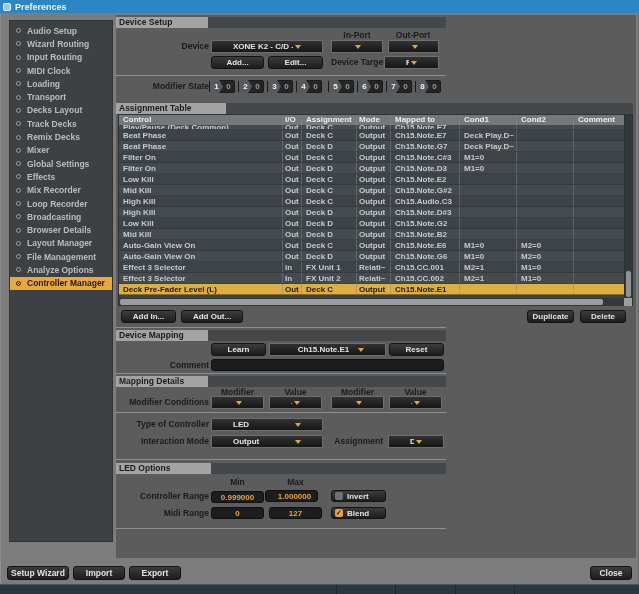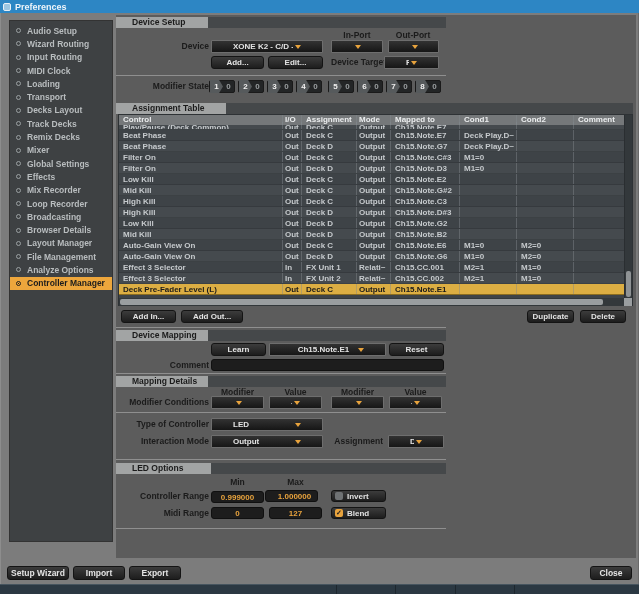--- a/index.html
+++ b/index.html
@@ -25,21 +25,21 @@
     margin-right:6px; flex:none; }
   .sb-item.sel { background:#eda63c; color:#1d1d1d; }
   .sb-item.sel .bullet { border-color:#1d1d1d; background:radial-gradient(circle,#1d1d1d 30%,transparent 35%); }
 
   
   .content { position:absolute; left:115px; top:2px; width:520px; height:543px;
     background:#5c5c5c; }
 
   .sec-hdr { position:absolute; left:0; height:11px; background:#45484a; }
   .sec-label { display:block; float:left; height:11px; background:#a2a4a4; color:#1b1b1b;
-    font-size:8.5px; font-weight:bold; line-height:11px; padding-left:16px; }
+    font-size:8.5px; font-weight:bold; line-height:11px; padding-left:3px; }
 
   .flabel { position:absolute; color:#1b1b1b; font-size:8.5px; font-weight:bold;
     line-height:13px; white-space:nowrap; }
   .tright { text-align:right; }
   .tcenter { text-align:center; }
 
   .divider { position:absolute; left:0; width:330px; height:1px; background:#8f8f8f; }
 
   
   .dd { position:absolute; height:13px; background:linear-gradient(#323232,#161616);
@@ -355,21 +355,21 @@
             <span>Ch15.Note.G#2</span>
             <span></span>
             <span></span>
             <span></span>
           </div>
           <div class="t-row">
             <span>High Kill</span>
             <span>Out</span>
             <span>Deck C</span>
             <span>Output</span>
-            <span>Ch15.Note.C3</span>
+            <span>Ch15.Audio.C3</span>
             <span></span>
             <span></span>
             <span></span>
           </div>
           <div class="t-row">
             <span>High Kill</span>
             <span>Out</span>
             <span>Deck D</span>
             <span>Output</span>
             <span>Ch15.Note.D#3</span>

